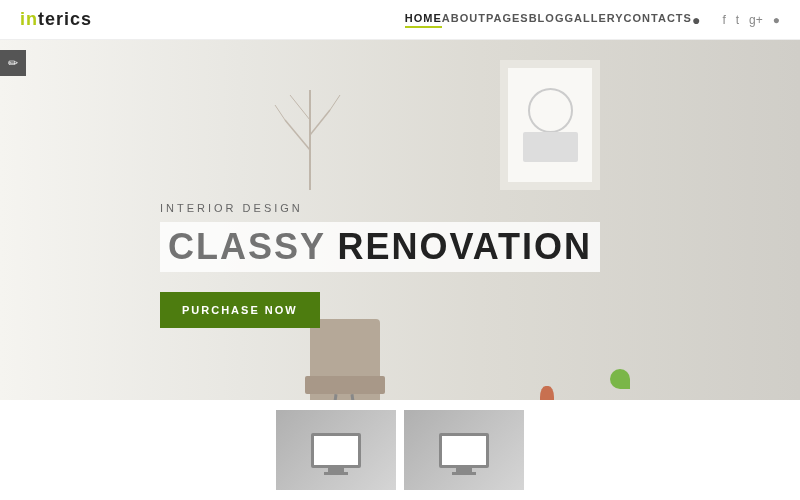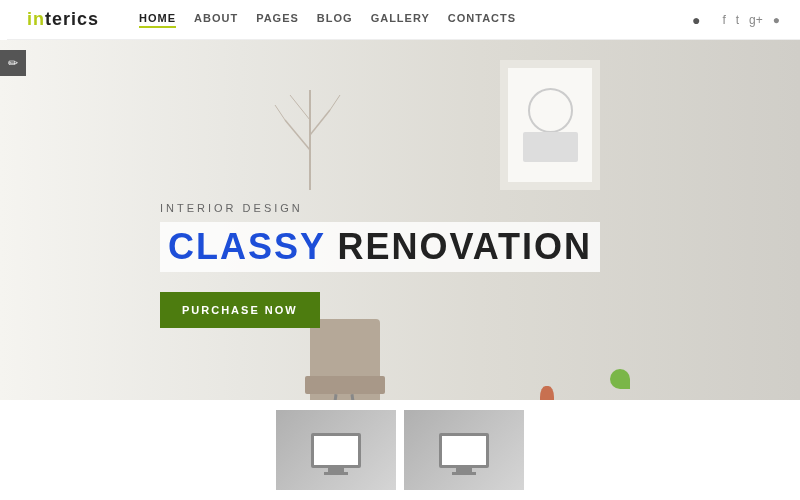--- a/index.html
+++ b/index.html
@@ -9,33 +9,32 @@
     .header {
       position: absolute;
       top: 0; left: 0; right: 0;
       height: 40px;
       background: #fff;
       display: flex;
       align-items: center;
       padding: 0 20px;
       z-index: 10;
       border-bottom: 1px solid #eee;
-      margin-left: 7px;
     }
     .logo {
       font-size: 18px;
       font-weight: 600;
       color: #222;
       letter-spacing: 1px;
       margin-right: 40px;
     }
     .nav {
       display: flex;
-      gap: 18px;
       flex: 1;
+      justify-content: flex-end;
     }
     .nav-item {
       font-size: 11px;
       font-weight: 600;
       color: #555;
       text-transform: uppercase;
       letter-spacing: 1px;
       cursor: pointer;
       padding-bottom: 2px;
     }
@@ -201,21 +200,21 @@
       font-size: 36px;
       font-weight: 800;
       letter-spacing: 2px;
       text-transform: uppercase;
       color: #222;
       background: rgba(255,255,255,0.8);
       padding: 4px 8px;
       margin-bottom: 20px;
     }
     .hero-title .classy {
-      color: #1d4ed8;
+      color: #737373;
       text-align: right;
     }
     .purchase-btn {
       display: inline-block;
       background: #4d7c0f;
       color: #fff;
       font-size: 11px;
       font-weight: 700;
       letter-spacing: 2px;
       text-transform: uppercase;

